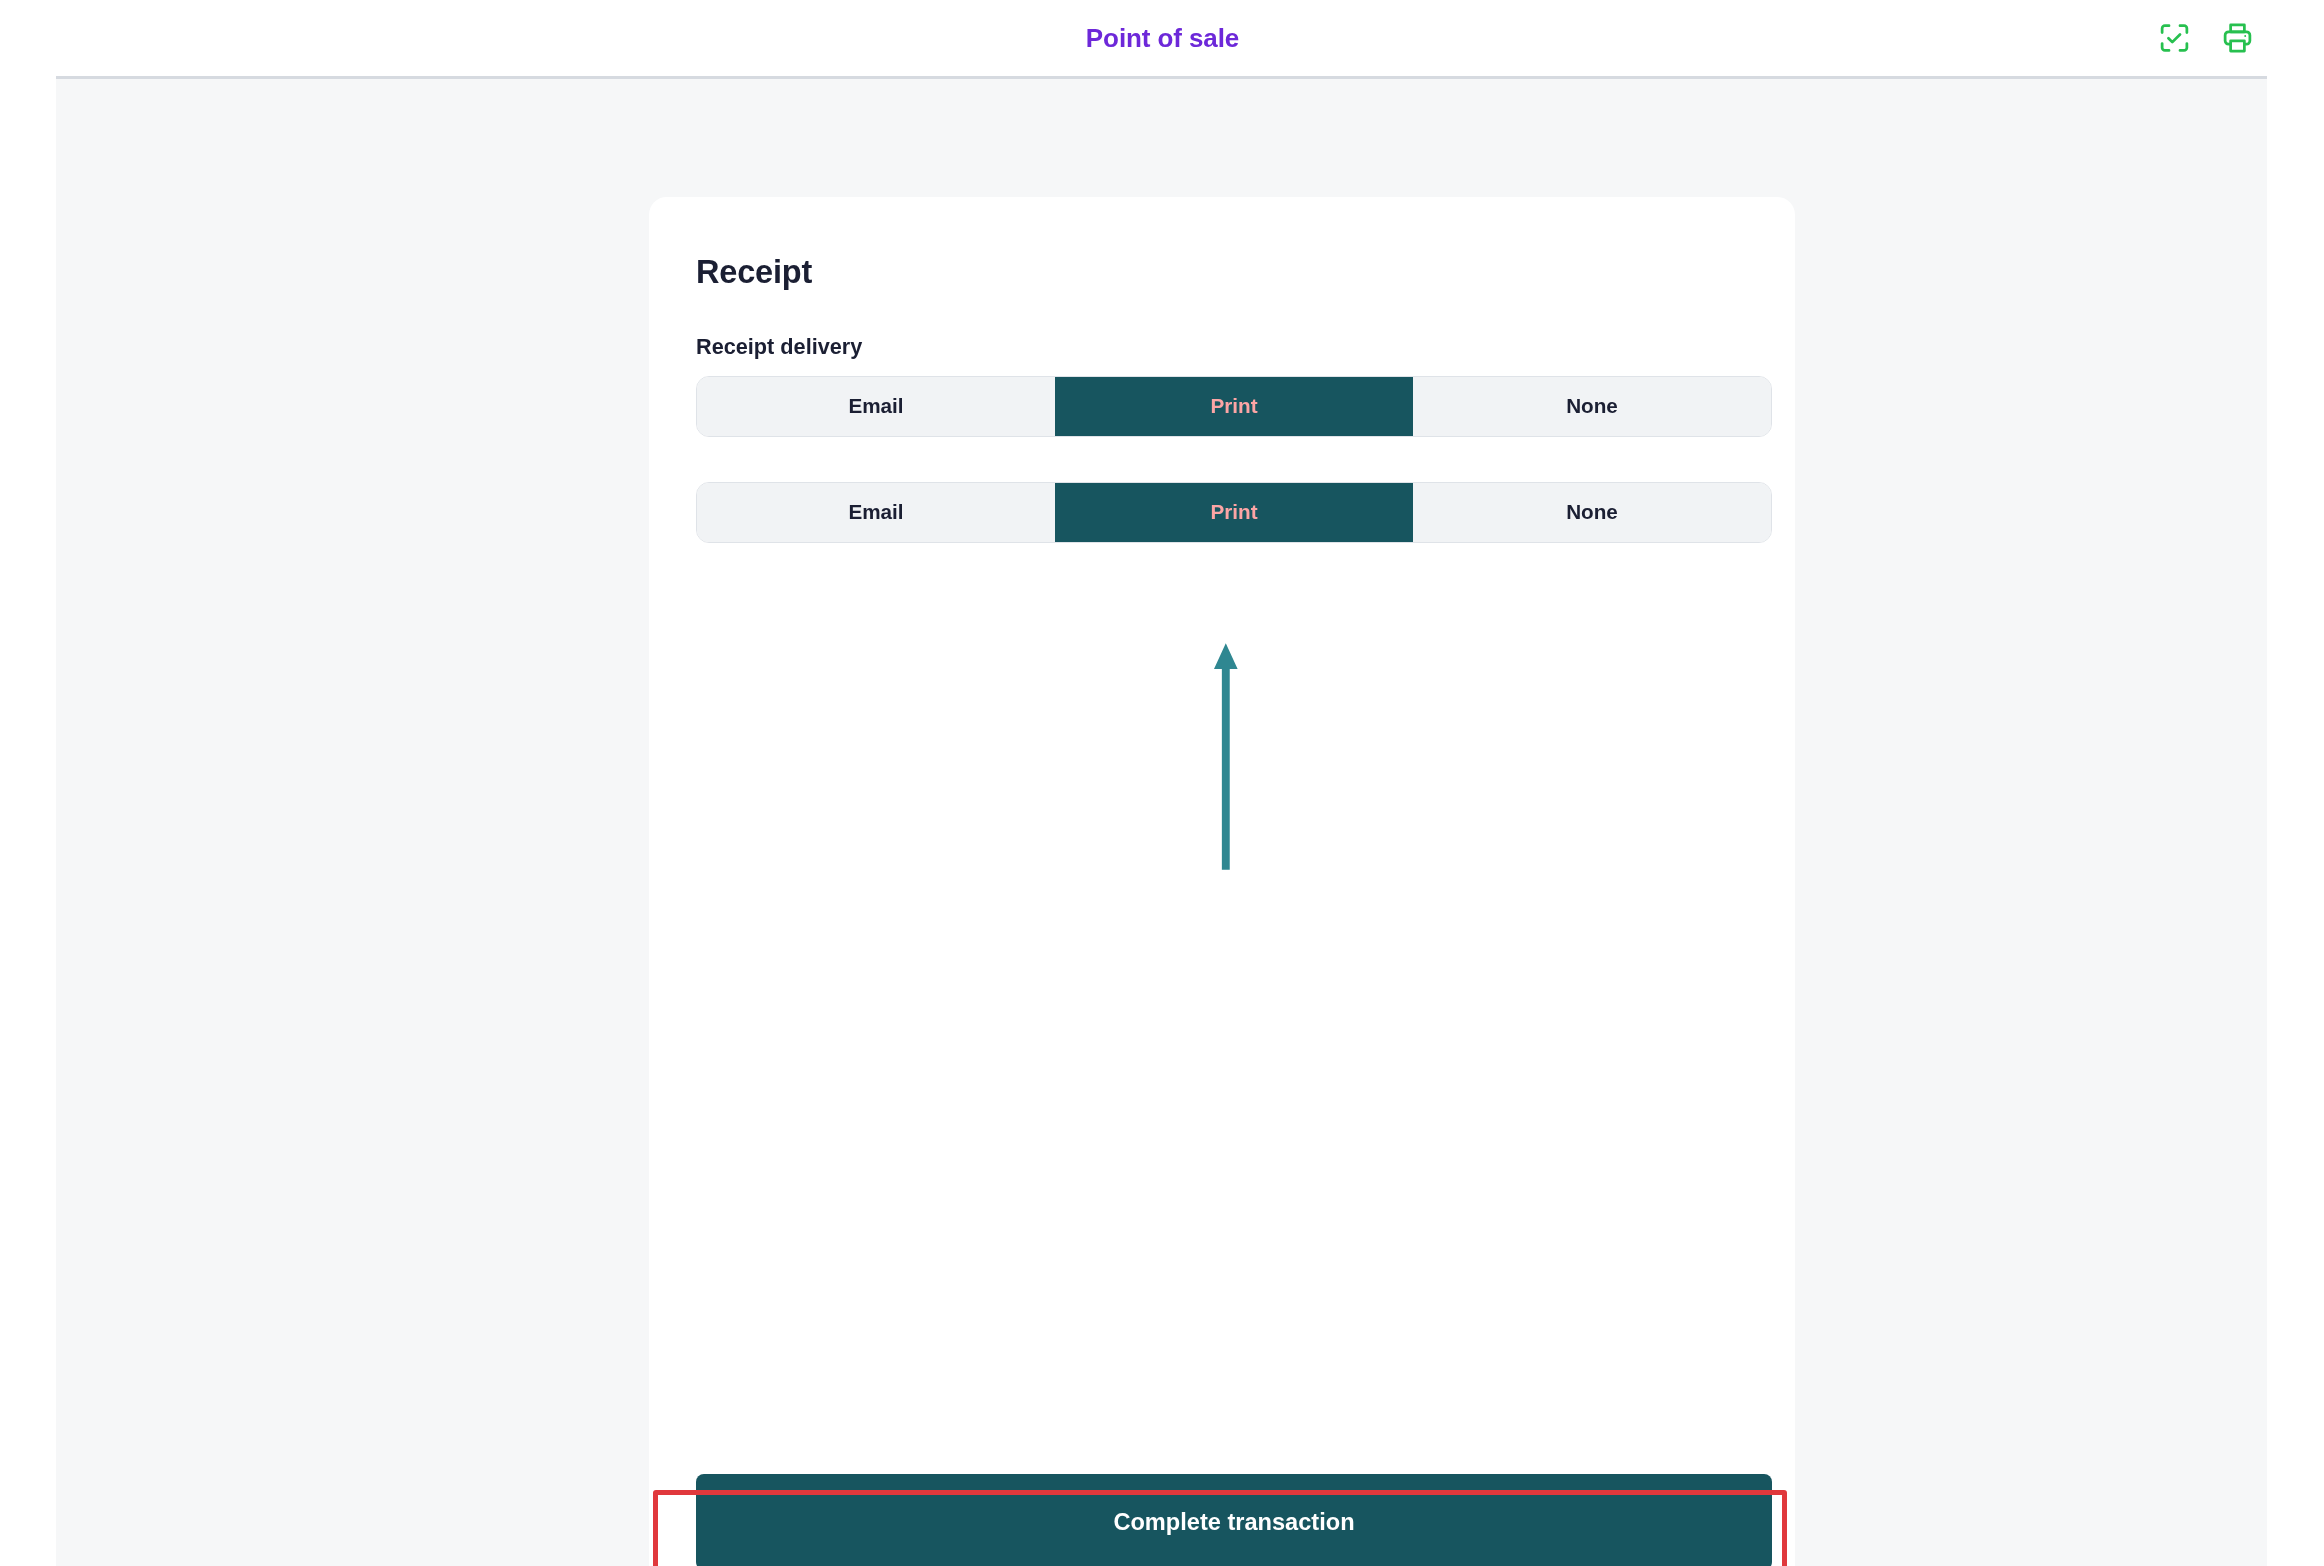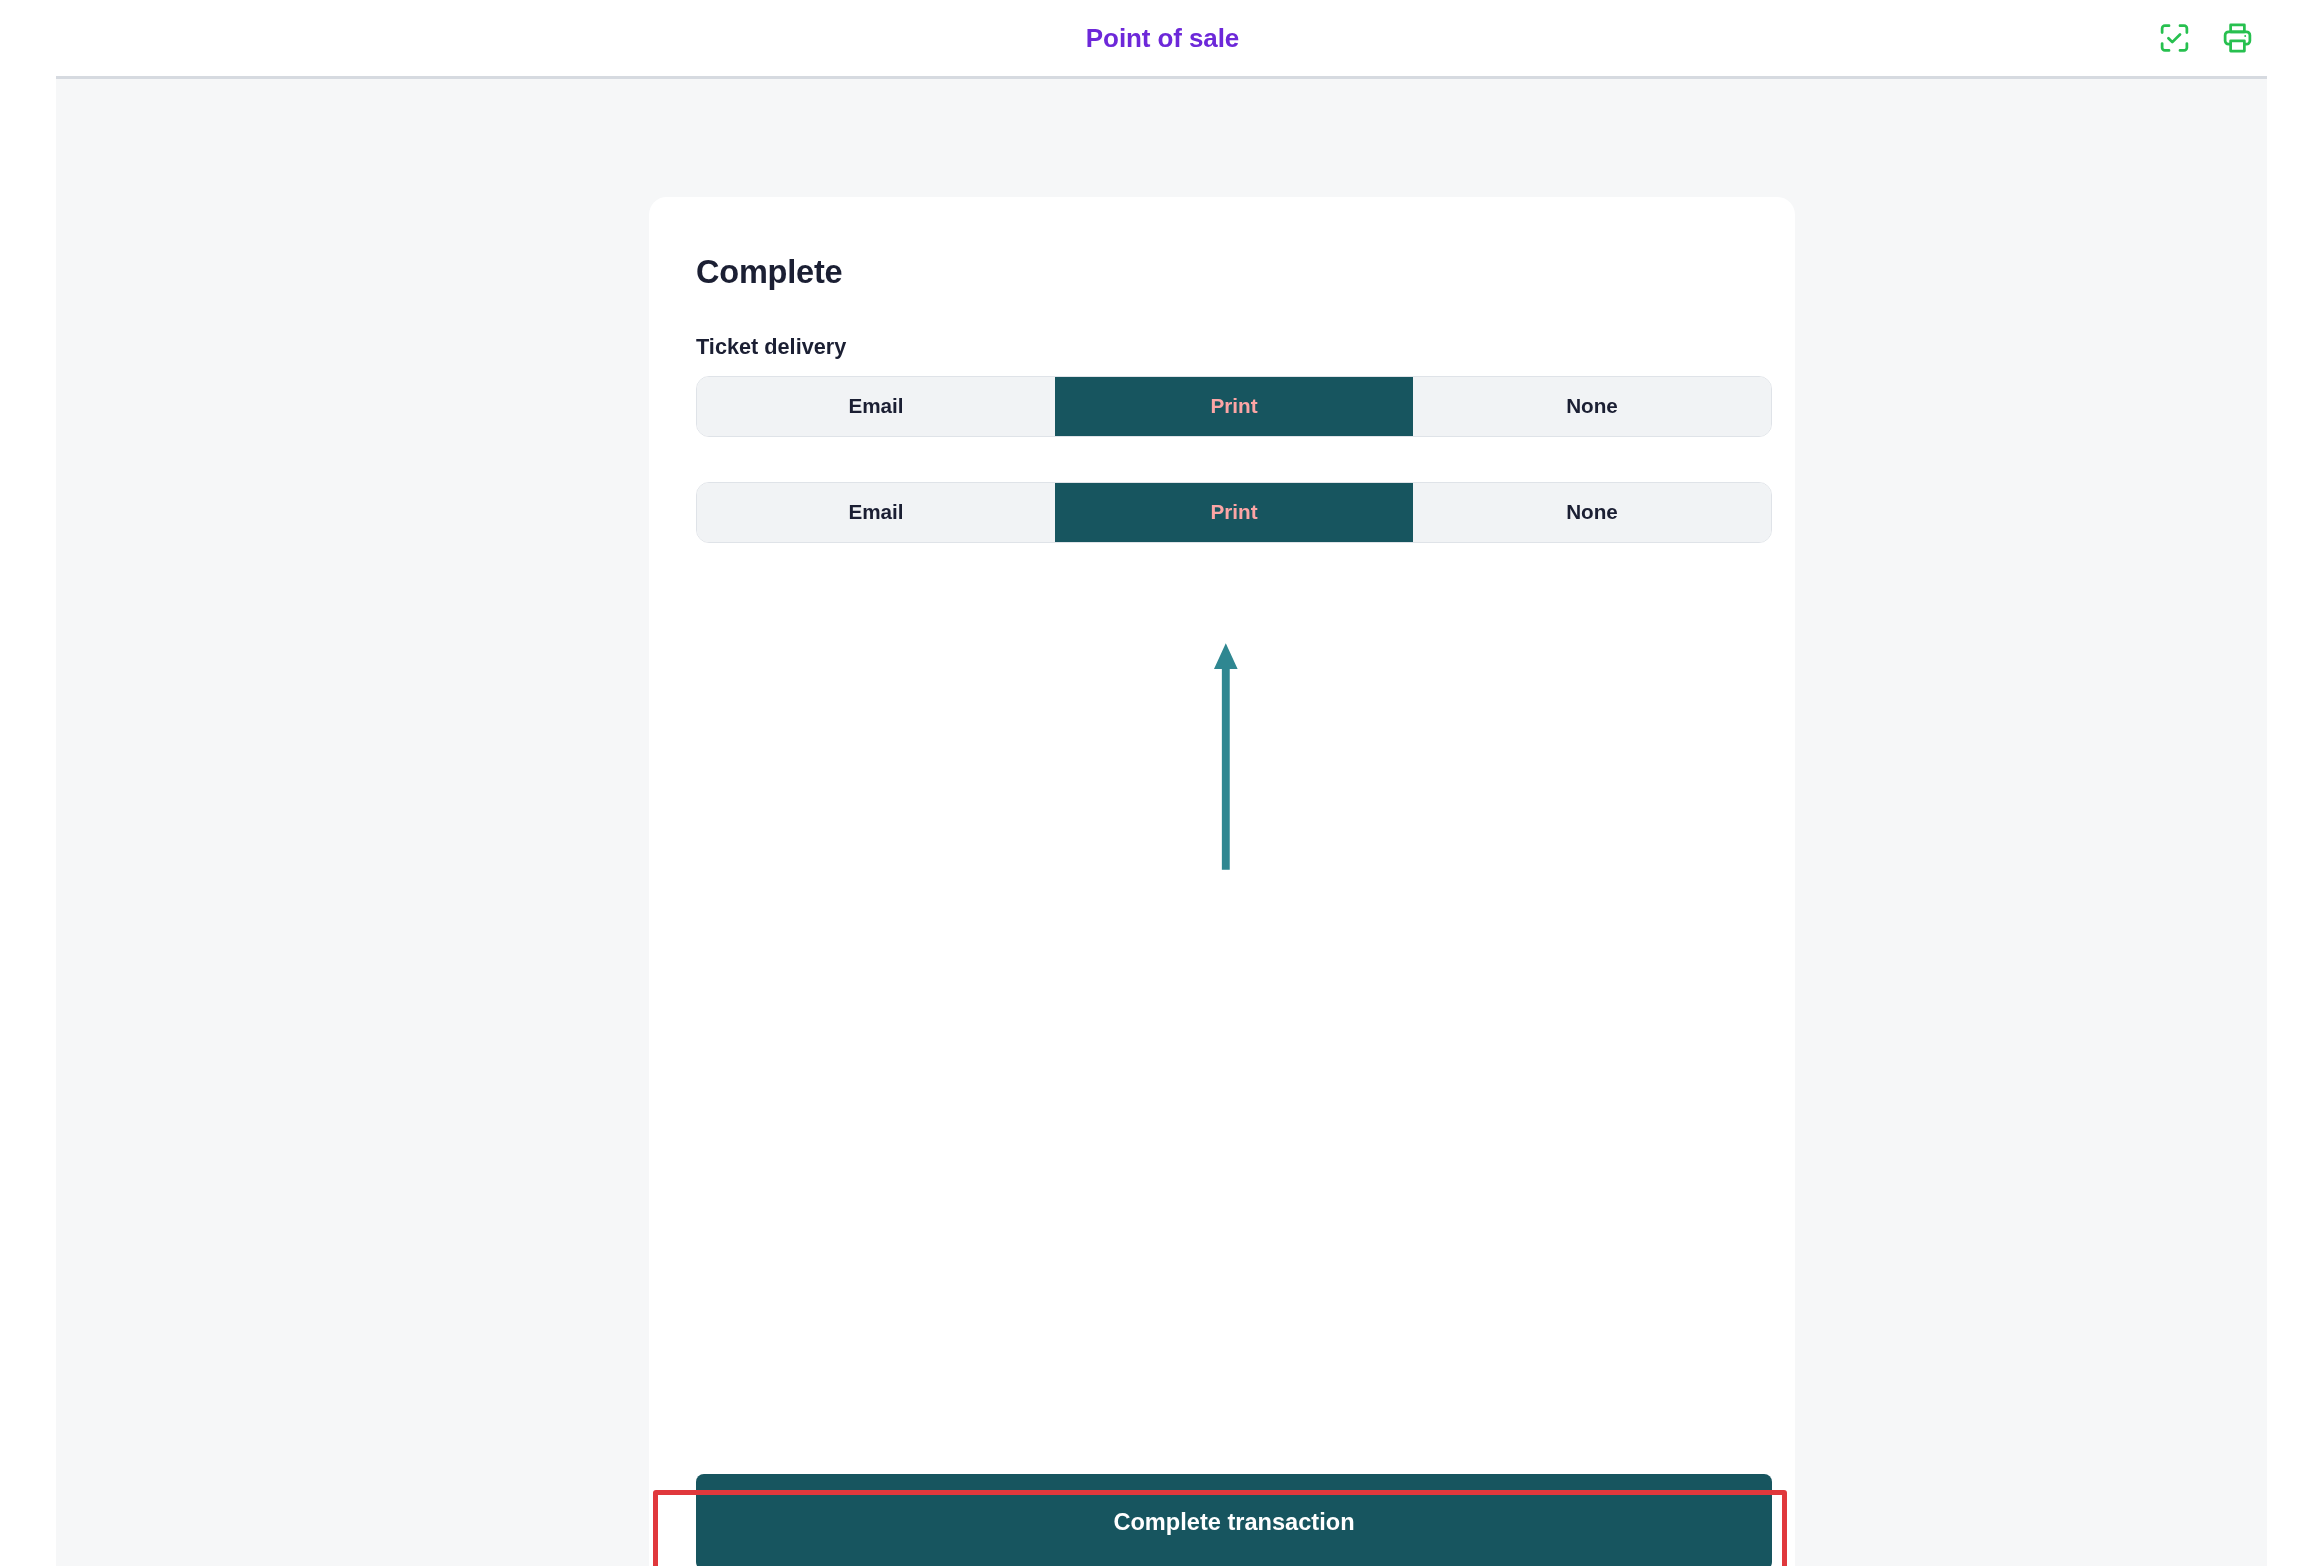--- a/index.html
+++ b/index.html
@@ -205,24 +205,24 @@
         </svg>
       </span>
     </div>
   </div>
 
   <div class="content">
 
     <div class="card">
       <div class="card-inner">
 
-        <div class="section-title">Complete</div>
+        <div class="section-title">Receipt</div>
 
         <div>
-          <div class="field-label">Ticket delivery</div>
+          <div class="field-label">Receipt delivery</div>
           <div class="segmented">
             <div class="segment">Email</div>
             <div class="segment active">Print</div>
             <div class="segment">None</div>
           </div>
         </div>
 
         <div>
           <div class="segmented">
             <div class="segment">Email</div>

